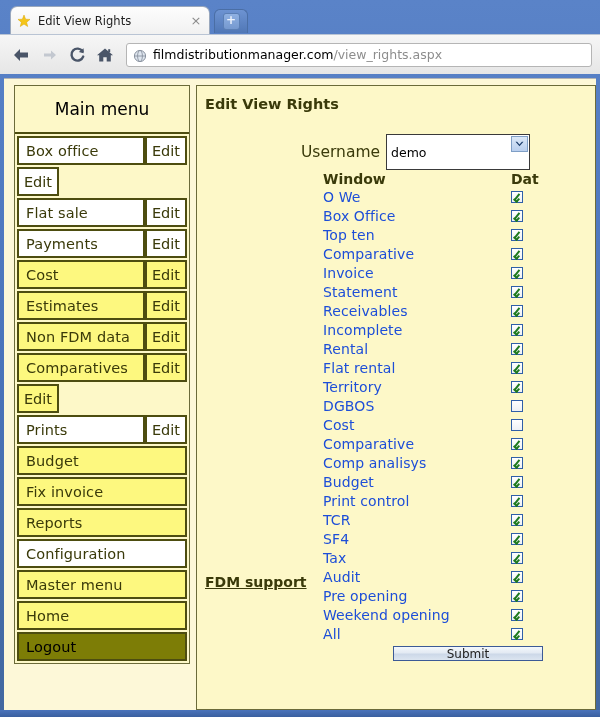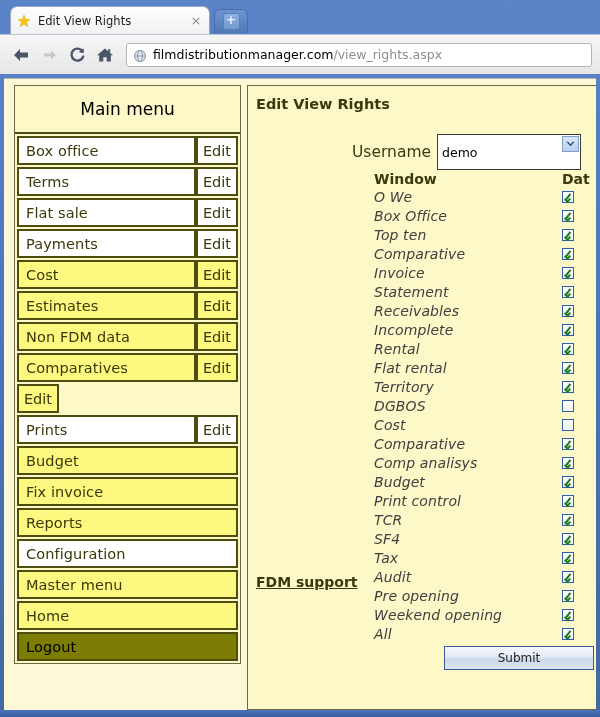--- a/index.html
+++ b/index.html
@@ -74,21 +74,21 @@
     border-top:1px solid #b4b4b4;
     box-sizing:border-box;
   }
   .page{
     padding:6px 0 0 10px;box-sizing:border-box;height:100%;
     display:flex;align-items:flex-start;
   }
 
   
   .menu-frame{
-    width:227px;flex:0 0 auto;
+    width:176px;flex:0 0 auto;
     border:1px solid #6b6b3a;
     background:#fdf8c8;
     box-sizing:border-box;
     padding:0;
   }
   .menu-title{
     height:48px;display:flex;align-items:center;justify-content:center;
     font-size:17px;color:#000;background:#fdf8c8;
     border-bottom:2px solid #4d4d10;
     box-sizing:border-box;
@@ -148,21 +148,21 @@
   .rights-head{
     display:flex;align-items:center;padding-left:126px;
     font-size:14px;font-weight:bold;color:#3a3a0a;
   }
   .rights-head .h-window{width:188px;}
   .rights-head .h-dat{width:60px;}
   .rights-row{
     display:flex;align-items:center;padding-left:126px;height:19px;
   }
   .rights-row .r-name{
-    width:188px;font-size:14px;color:#404040;letter-spacing:0.1px;font-style:italic;
+    width:188px;font-size:14px;color:#1d4ed8;letter-spacing:0.1px;
   }
   .rights-row .r-box{width:60px;display:flex;align-items:center;}
   .cbox{
     width:12px;height:12px;border:1px solid #2f5fa8;
     background:linear-gradient(to bottom,#ffffff,#eef1f5);
     box-sizing:border-box;position:relative;display:block;
   }
   .cbox.on::after{
     content:"";position:absolute;left:2px;top:5px;width:3px;height:3px;
     border-left:2px solid #1e7a1e;border-bottom:2px solid #1e7a1e;
@@ -171,21 +171,21 @@
   .cbox.on::before{
     content:"";position:absolute;left:4px;top:1px;width:2px;height:8px;
     background:#1e7a1e;transform:rotate(38deg);
   }
   .fdm-label{
     position:absolute;left:8px;top:462px;
     font-size:14px;font-weight:bold;color:#3a3a0a;text-decoration:underline;
   }
   .submit-wrap{padding-left:196px;margin-top:3px;}
   .submit-btn{
-    width:150px;height:24px;
+    width:150px;height:15px;
     background:linear-gradient(to bottom,#f4f8fc 0%,#e3eaf3 45%,#ccd8e8 55%,#dce5f0 100%);
     border:1px solid #3c5a96;
     font-size:12px;color:#222;
     display:flex;align-items:center;justify-content:center;
     box-sizing:border-box;font-family:"DejaVu Sans",sans-serif;
   }
 
   .botbar{
     position:absolute;left:0;bottom:0;width:600px;height:7px;
     background:linear-gradient(to bottom,#4a73bb,#3a5f9f);
@@ -250,21 +250,20 @@
     <div class="page">
 
       <div class="menu-frame">
         <div class="menu-title">Main menu</div>
         <div class="menu-list">
             <div class="menu-row">
               <div class="menu-btn white">Box office</div>
               <div class="menu-edit ">Edit</div>
             </div>
             <div class="menu-row">
-              <div class="menu-btn white">Terms</div>
               <div class="menu-edit ">Edit</div>
             </div>
             <div class="menu-row">
               <div class="menu-btn white">Flat sale</div>
               <div class="menu-edit ">Edit</div>
             </div>
             <div class="menu-row">
               <div class="menu-btn white">Payments</div>
               <div class="menu-edit ">Edit</div>
             </div>

